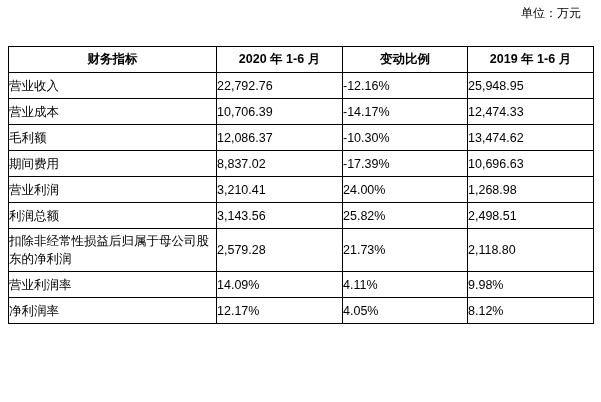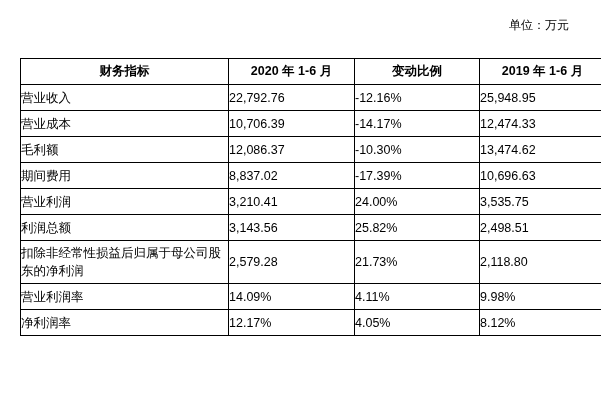--- a/index.html
+++ b/index.html
@@ -12,21 +12,21 @@
     height: 402px;
     font-family: "Liberation Sans", sans-serif;
     color: #000000;
     position: relative;
     overflow: hidden;
   }
   .page {
     width: 597px;
     height: 402px;
     box-sizing: border-box;
-    padding: 12px;
+    padding: 0;
     position: relative;
   }
   .unit-line {
     text-align: right;
     font-size: 12px;
     line-height: 14px;
     padding-right: 16px;
     padding-top: 6px;
     padding-bottom: 6px;
     color: #000;
@@ -112,21 +112,21 @@
         <tr>
           <td class="label">期间费用</td>
           <td class="num">8,837.02</td>
           <td class="num">-17.39%</td>
           <td class="num">10,696.63</td>
         </tr>
         <tr>
           <td class="label">营业利润</td>
           <td class="num">3,210.41</td>
           <td class="num">24.00%</td>
-          <td class="num">3,535.75</td>
+          <td class="num">1,268.98</td>
         </tr>
         <tr>
           <td class="label">利润总额</td>
           <td class="num">3,143.56</td>
           <td class="num">25.82%</td>
           <td class="num">2,498.51</td>
         </tr>
         <tr class="tall">
           <td class="label">扣除非经常性损益后归属于母公司股东的净利润</td>
           <td class="num">2,579.28</td>

